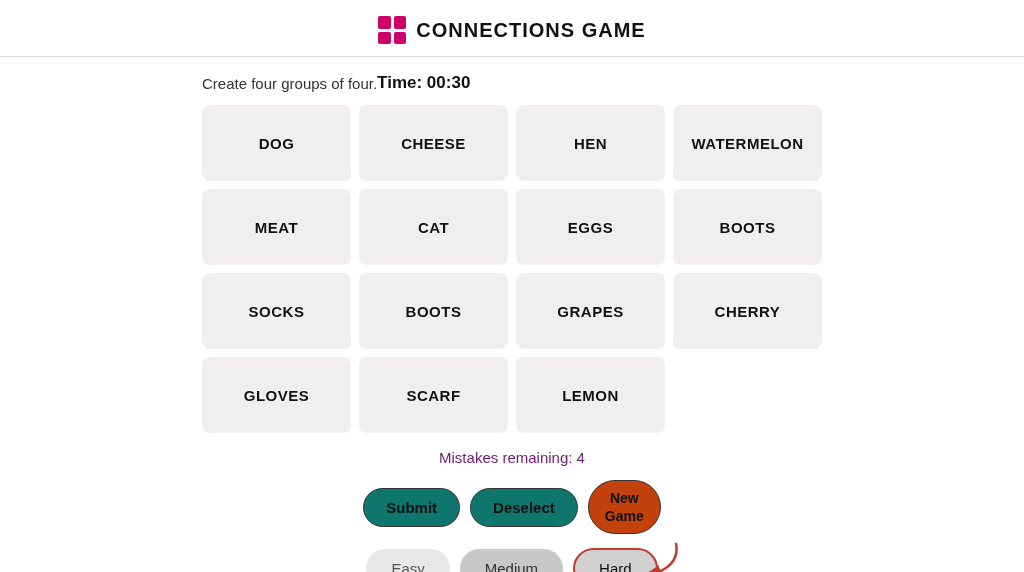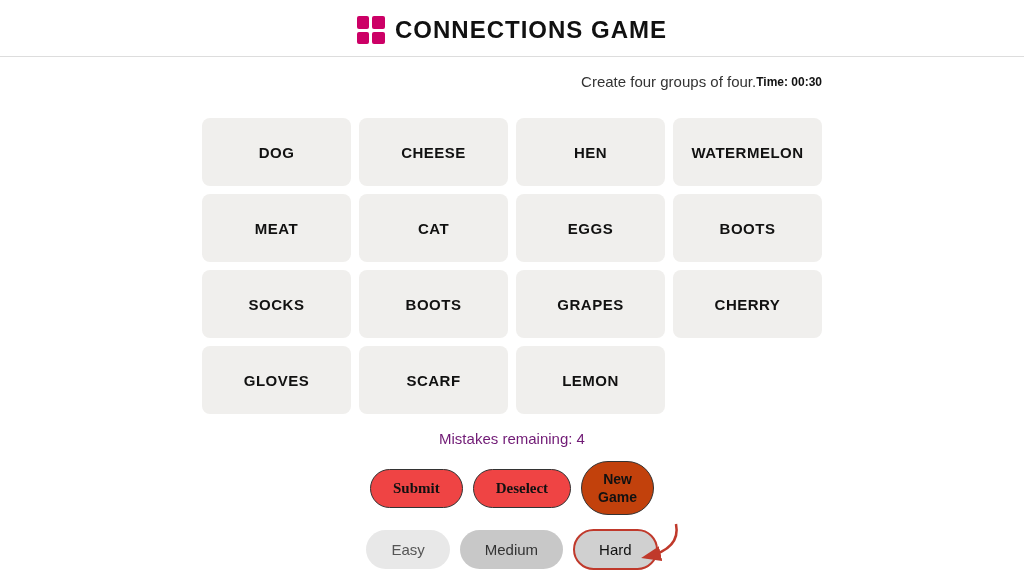--- a/index.html
+++ b/index.html
@@ -17,21 +17,21 @@
     .header {
       display: flex;
       align-items: center;
       gap: 10px;
       padding: 16px 0 12px;
       border-bottom: 1px solid #ddd;
       width: 100%;
       justify-content: center;
     }
     .header-title {
-      font-size: 24px;
+      font-size: 20px;
       font-weight: 700;
       letter-spacing: 1px;
       color: #111;
     }
     .grid-icon {
       display: grid;
       grid-template-columns: 1fr 1fr;
       gap: 3px;
       width: 28px;
       height: 28px;
@@ -45,50 +45,50 @@
     .game-area {
       display: flex;
       flex-direction: column;
       align-items: center;
       width: 620px;
       margin-top: 16px;
     }
 
     .top-bar {
       display: flex;
-      justify-content: flex-end;
+      justify-content: flex-start;
       width: 100%;
-      margin-bottom: 28px;
+      margin-bottom: 12px;
       align-items: center;
     }
     .instructions {
       font-size: 15px;
       color: #333;
     }
     .timer {
-      font-size: 12px;
+      font-size: 17px;
       font-weight: 700;
       color: #111;
     }
 
     
     .word-grid {
       display: grid;
       grid-template-columns: repeat(4, 1fr);
       gap: 8px;
       width: 100%;
       margin-bottom: 16px;
     }
     .word-card {
       background: #f0efed;
       border-radius: 8px;
       display: flex;
       align-items: center;
       justify-content: center;
-      height: 68px;
+      height: 76px;
       font-size: 15px;
       font-weight: 700;
       letter-spacing: 0.5px;
       color: #111;
       cursor: pointer;
       user-select: none;
       border: none;
     }
 
     
@@ -100,28 +100,27 @@
 
     
     .action-buttons {
       display: flex;
       gap: 10px;
       margin-bottom: 14px;
       align-items: center;
     }
     .btn-outline {
       border: 1.5px solid #333;
-      background: #ef4444;
+      background: #0f766e;
       border-radius: 999px;
       padding: 10px 22px;
       font-size: 15px;
       font-weight: 600;
       cursor: pointer;
       color: #111;
-      font-family: Liberation Serif, serif;
     }
     .btn-new-game {
       border: 1.5px solid #333;
       background: #c2410c;
       border-radius: 999px;
       padding: 8px 16px;
       font-size: 14px;
       font-weight: 600;
       cursor: pointer;
       color: #111;

